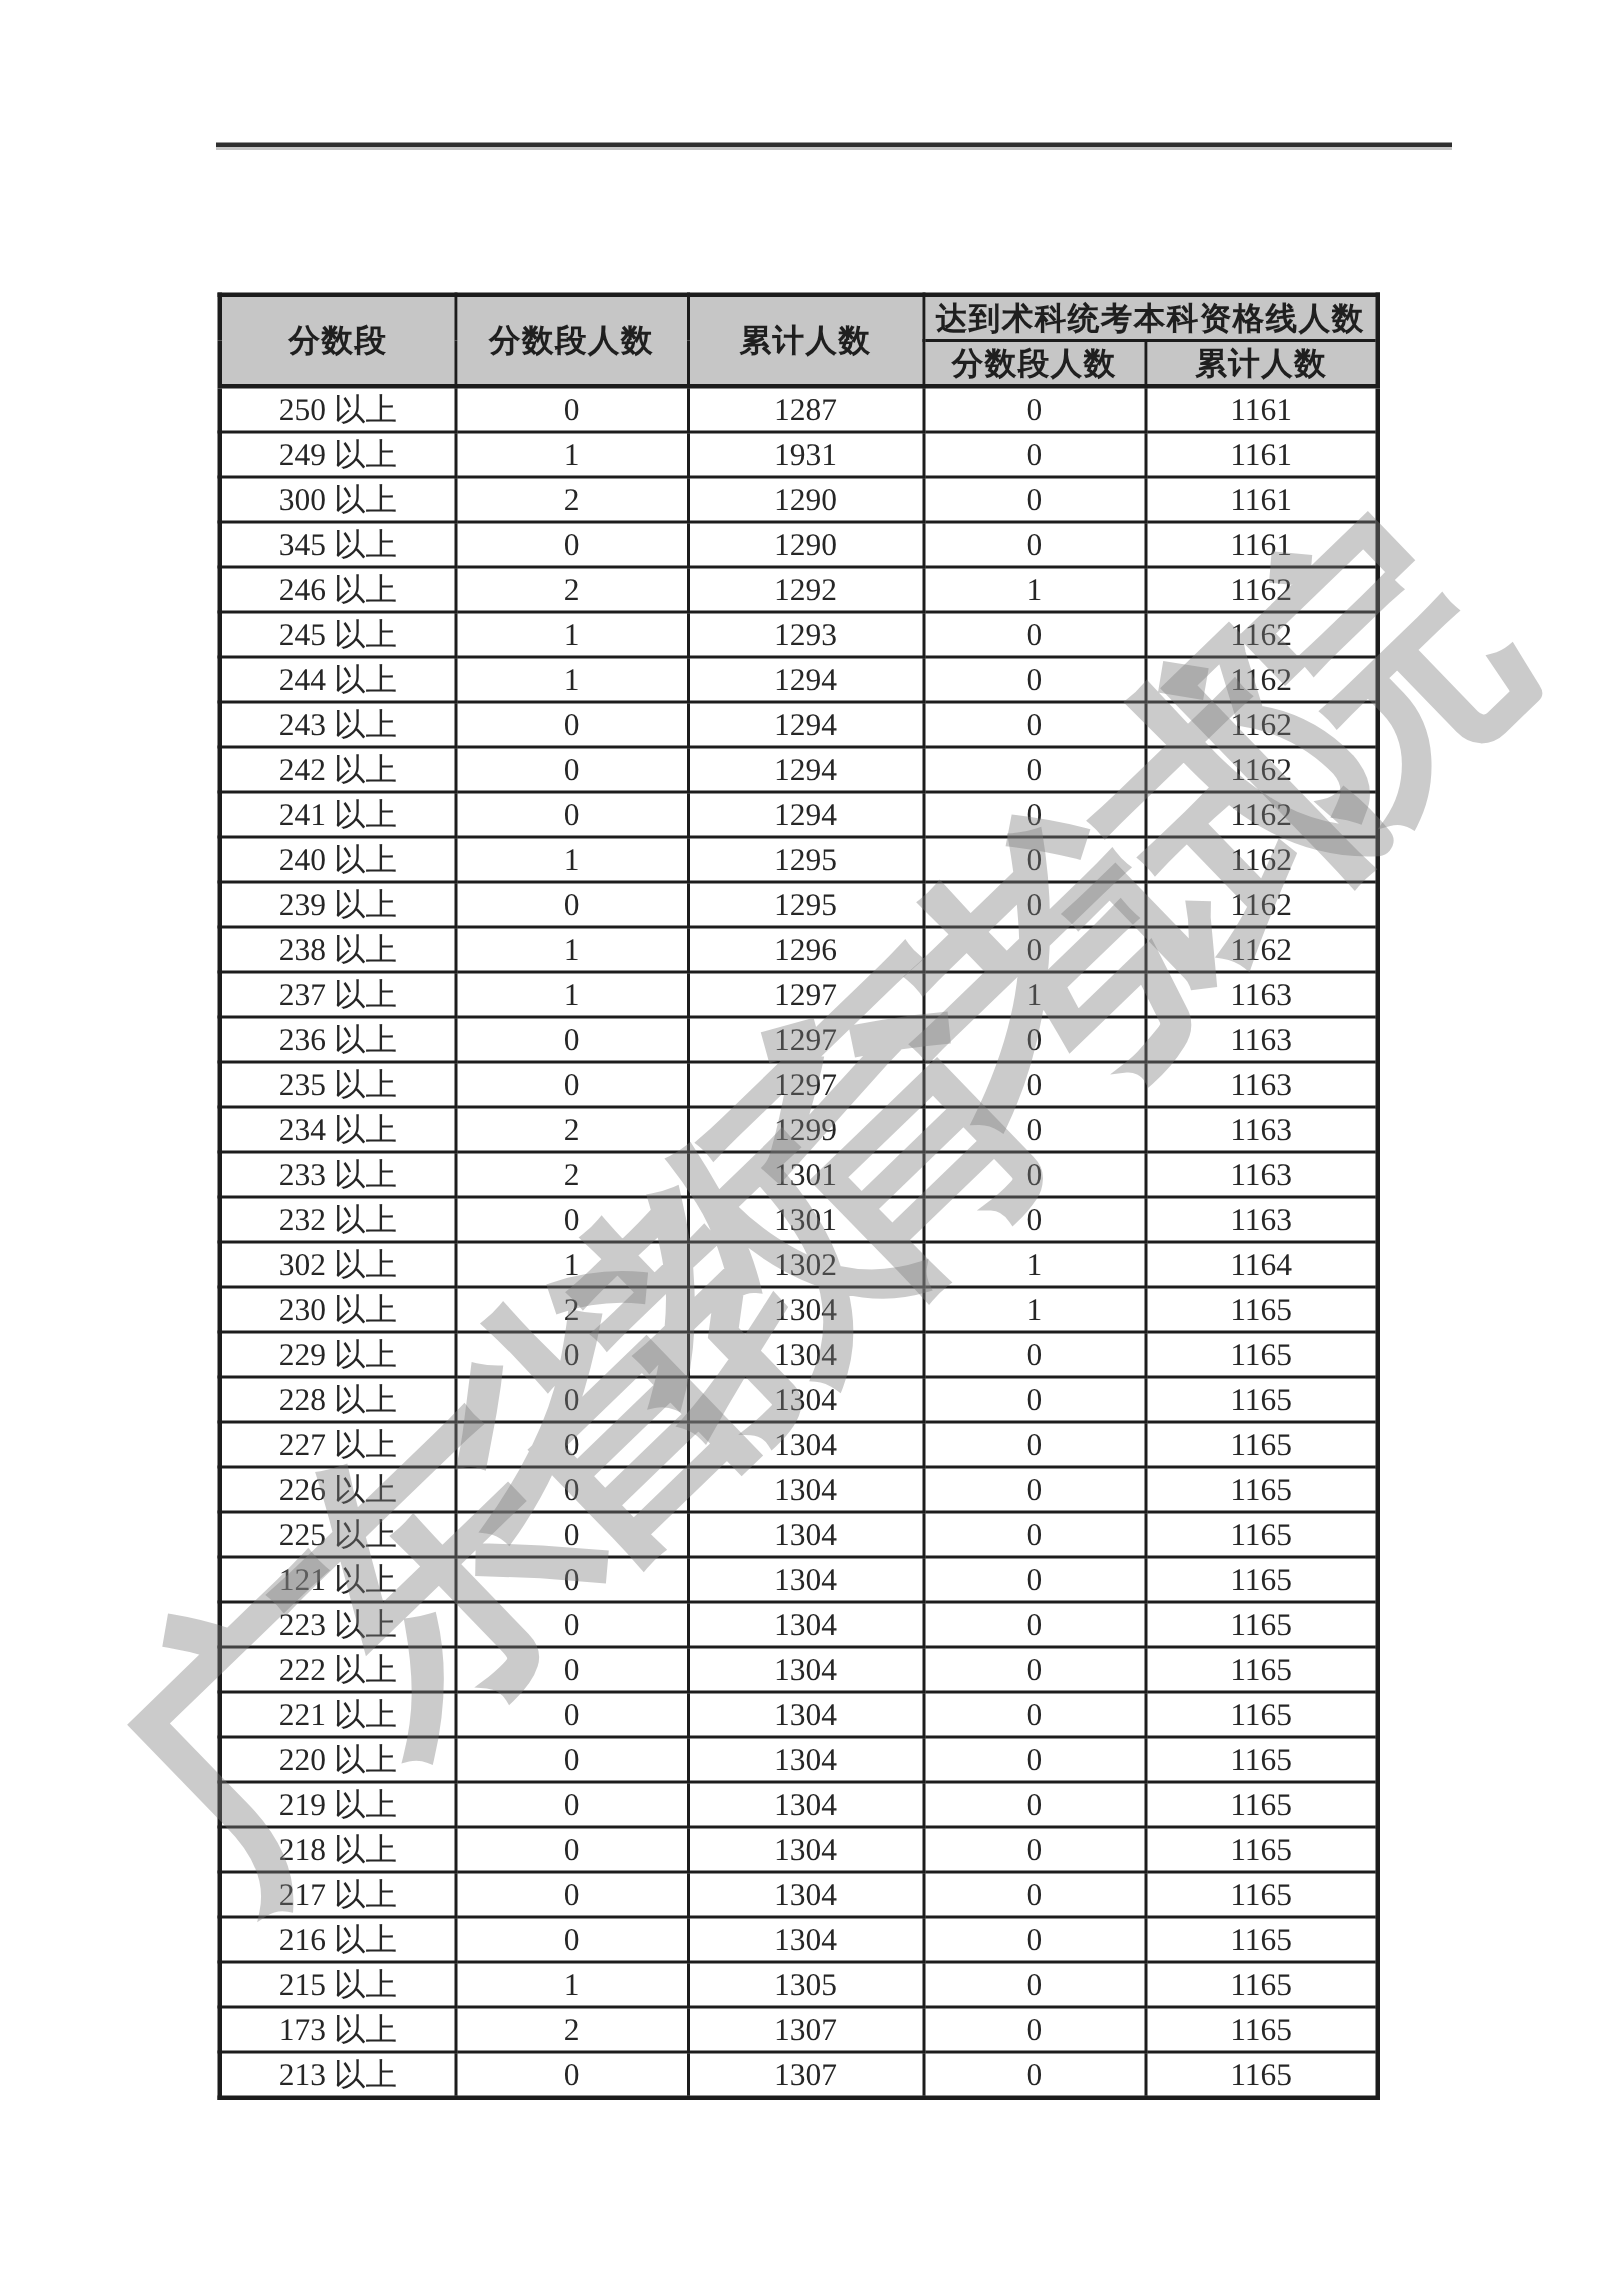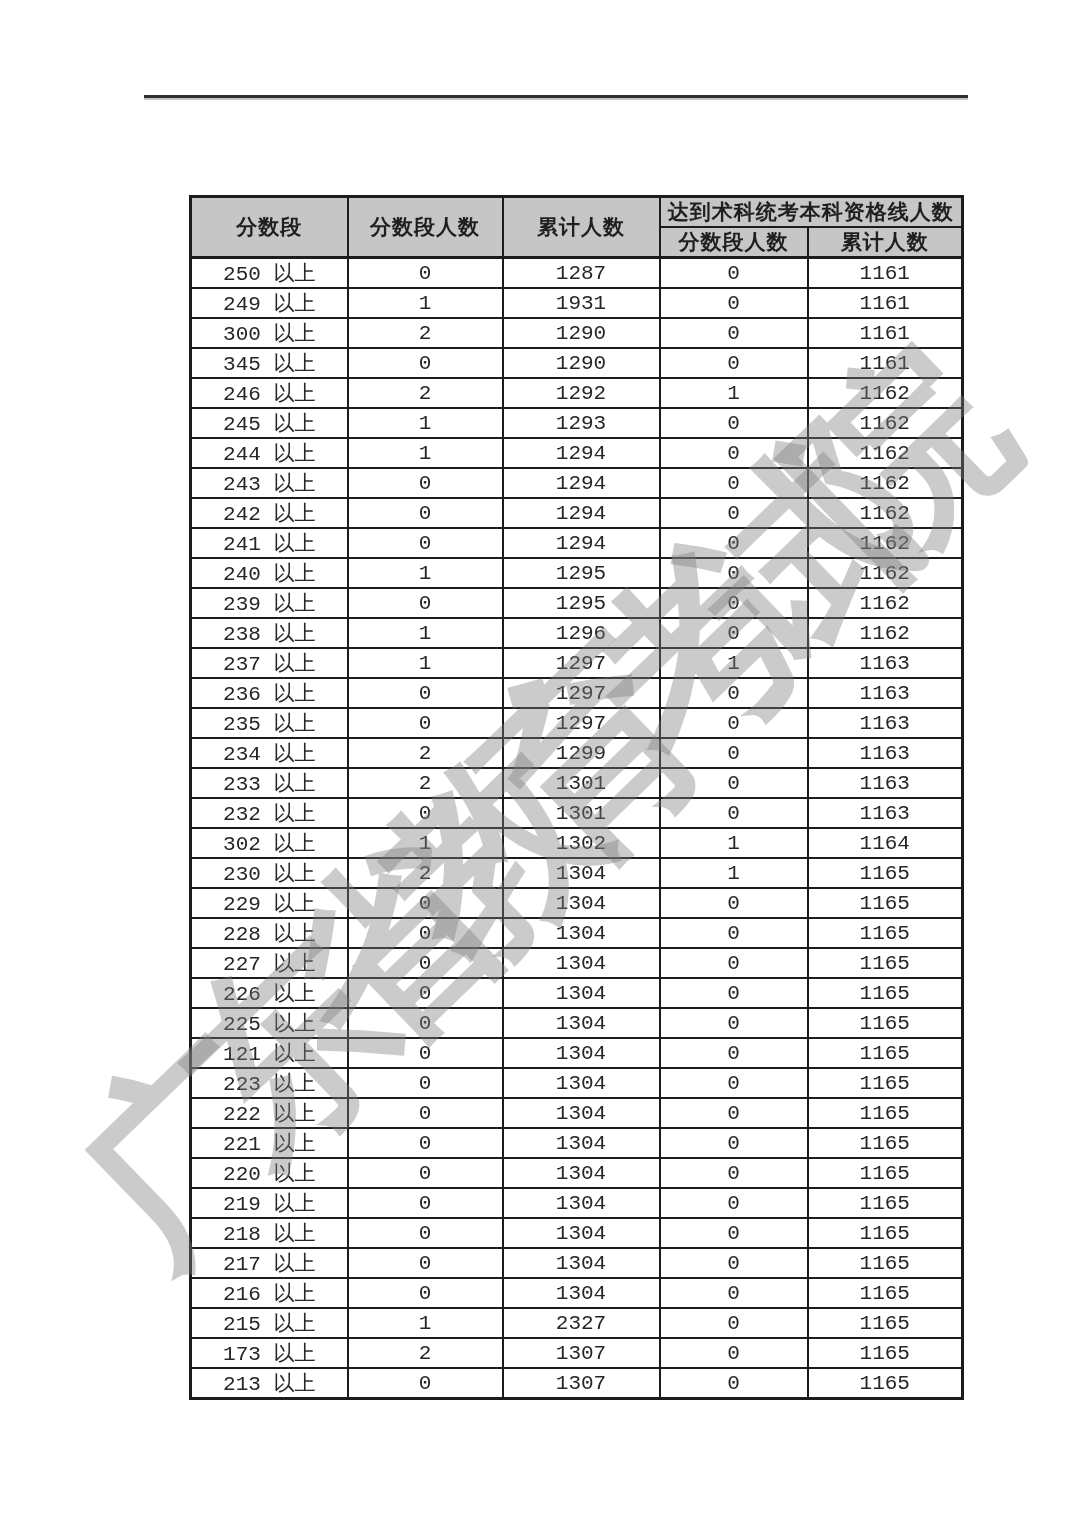--- a/index.html
+++ b/index.html
@@ -30,40 +30,39 @@
     position: absolute;
     left: 145px;
     top: 195px;
   }
 
   table.score-table {
     border-collapse: collapse;
     table-layout: fixed;
     width: 772px;
     border: 3px solid #1c1c1c;
-    margin-left: 44px;
   }
   table.score-table th,
   table.score-table td {
     border: 2px solid #1c1c1c;
     text-align: center;
     vertical-align: middle;
     padding: 0;
     overflow: hidden;
     white-space: nowrap;
   }
   table.score-table thead th {
     background: #c6c6c6;
     font-weight: bold;
     font-size: 21px;
     letter-spacing: 1px;
   }
   table.score-table thead tr { height: 29px; }
   table.score-table thead tr.subhead { border-bottom: 3px solid #1c1c1c; }
-  table.score-table tbody tr { height: 29px; font-family: Liberation Mono, monospace; }
+  table.score-table tbody tr { height: 29px; }
   table.score-table tbody td {
     font-size: 21px;
     color: #262626;
   }
 
   .watermark {
     position: absolute;
     left: 545px;
     top: 805px;
     transform: translate(-50%, -50%) rotate(-44deg);
@@ -382,21 +381,21 @@
     <td>216 以上</td>
     <td>0</td>
     <td>1304</td>
     <td>0</td>
     <td>1165</td>
   </tr>
 
   <tr>
     <td>215 以上</td>
     <td>1</td>
-    <td>2327</td>
+    <td>1305</td>
     <td>0</td>
     <td>1165</td>
   </tr>
 
   <tr>
     <td>173 以上</td>
     <td>2</td>
     <td>1307</td>
     <td>0</td>
     <td>1165</td>

